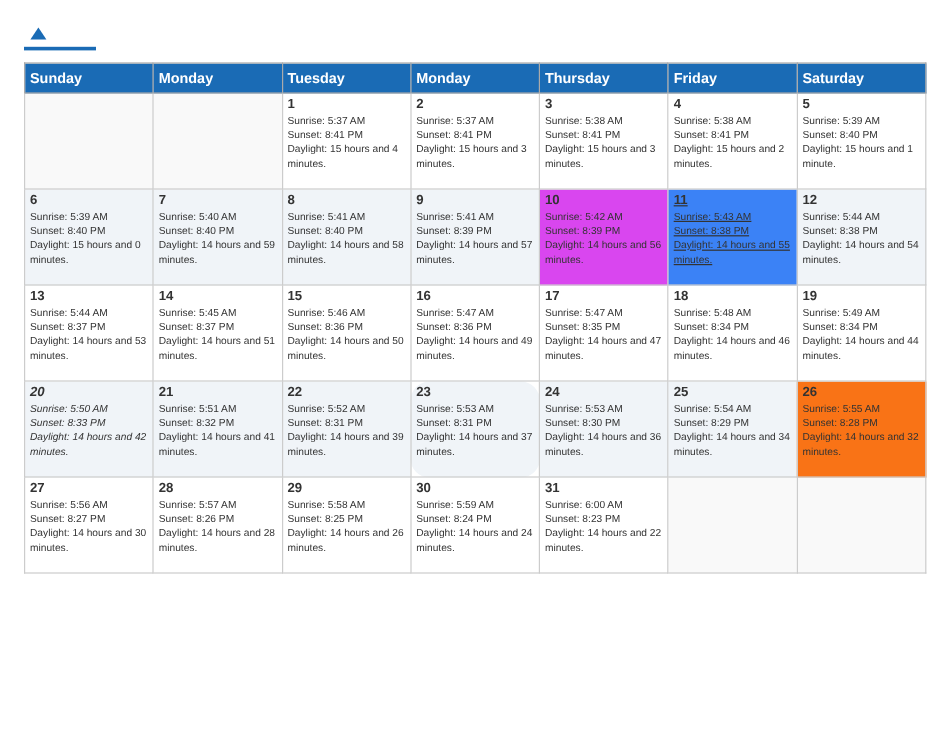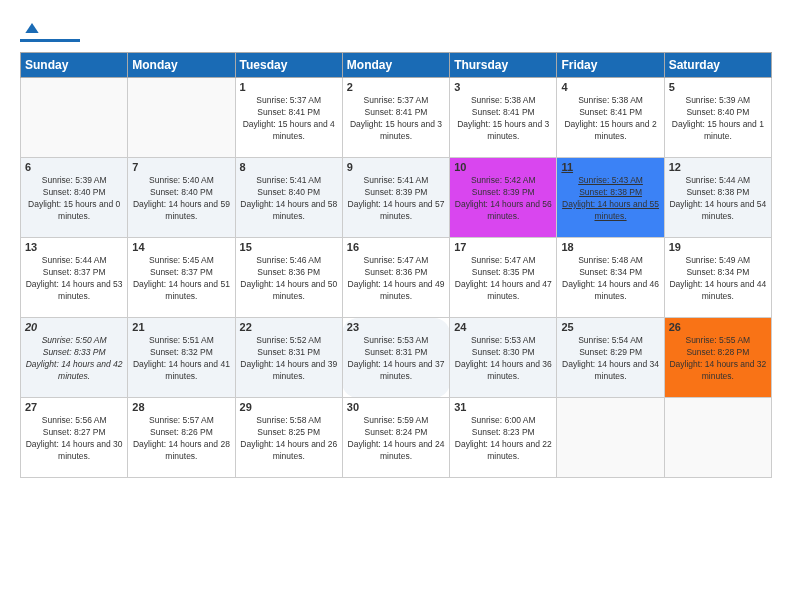--- a/index.html
+++ b/index.html
@@ -86,21 +86,20 @@
       font-size: 11px;
       font-weight: bold;
       color: #333;
       display: block;
       margin-bottom: 2px;
     }
     .day-info {
       font-size: 8.5px;
       color: #333;
       line-height: 1.4;
-      text-align: center;
     }
   </style>
 </head>
 <body>
 
 <div class="page">
   <div class="header">
     <div class="logo">
       <div>
         <div style="display:flex;align-items:center;">

